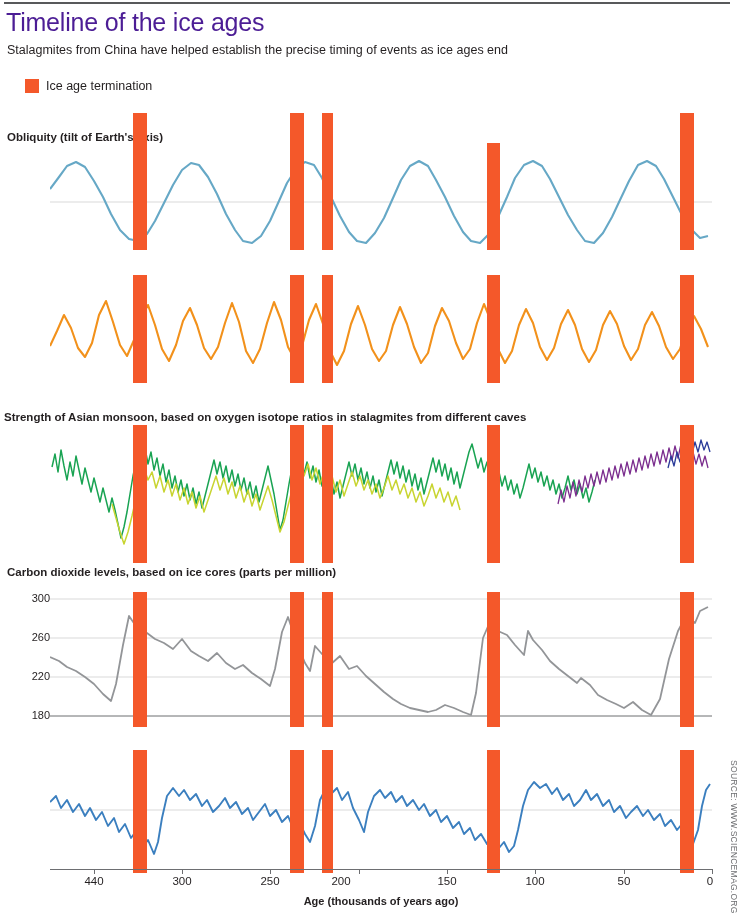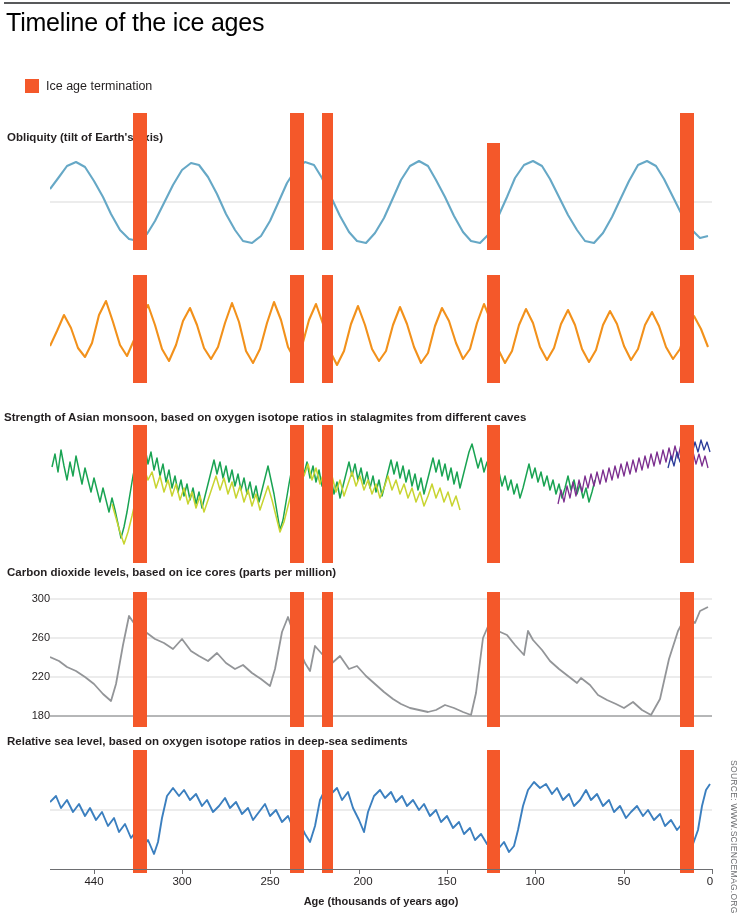--- a/index.html
+++ b/index.html
@@ -21,21 +21,21 @@
   .top-rule {
     position: absolute;
     left: 4px; top: 2px; width: 726px; height: 2px;
     background: #58595b;
   }
   .title {
     position: absolute;
     left: 6px; top: 8px;
     font-size: 25px;
     font-weight: 400;
-    color: #000000;
+    color: #4c1d95;
     letter-spacing: -0.2px;
   }
   .subtitle {
     position: absolute;
     left: 7px; top: 43px;
     font-size: 12.5px;
     color: #231f20;
   }
   .legend {
     position: absolute;
@@ -137,20 +137,21 @@
   }
 </style>
 </head>
 <body>
 
 <div class="page">
 
   <div class="top-rule"></div>
 
   <div class="title">Timeline of the ice ages</div>
+  <div class="subtitle">Stalagmites from China have helped establish the precise timing of events as ice ages end</div>
 
   <div class="legend">
     <span class="legend-swatch"></span>
     <span class="legend-label">Ice age termination</span>
   </div>
 
   <div class="panel-title" style="left:7px; top:131px;">Obliquity (tilt of Earth's axis)</div>
   <div class="plot" style="top:155px;">
     <svg width="662" height="95" viewBox="0 0 662 95">
       <line x1="0" y1="47" x2="662" y2="47" stroke="#d9d9d9" stroke-width="1"></line>
@@ -188,21 +189,20 @@
   <div class="plot" style="top:595px;">
     <svg width="662" height="126" viewBox="0 0 662 126">
       <line x1="0" y1="4" x2="662" y2="4" stroke="#d9d9d9" stroke-width="1"></line>
       <line x1="0" y1="43" x2="662" y2="43" stroke="#d9d9d9" stroke-width="1"></line>
       <line x1="0" y1="82" x2="662" y2="82" stroke="#d9d9d9" stroke-width="1"></line>
       <line x1="0" y1="121" x2="662" y2="121" stroke="#6d6e71" stroke-width="1"></line>
       <polyline fill="none" stroke="#939598" stroke-width="1.8" stroke-linejoin="round" points="0,62 9,66 17,72 26,76 35,82 44,89 53,99 61,106 66,89 73,50 79,21 88,34 97,38 105,44 114,48 123,54 132,44 141,56 149,61 158,66 167,58 176,68 185,74 193,70 202,78 211,84 220,91 225,74 232,37 238,22 246,46 255,68 260,76 265,51 272,59 281,69 290,61 299,74 307,71 316,81 325,89 334,97 343,104 351,109 360,113 369,115 378,117 386,115 395,110 404,113 413,117 421,120 426,98 433,43 439,29 448,36 457,40 465,50 474,60 478,36 483,45 492,55 500,66 509,74 518,81 527,88 531,83 540,90 548,100 557,105 566,109 574,113 583,107 592,115 601,120 610,104 619,64 628,36 636,21 645,28 650,16 658,12"></polyline>
     </svg>
   </div>
 
-  <div class="panel-title" style="left:7px; top:735px;">Relative sea level, based on oxygen isotope ratios in deep-sea sediments</div>
   <div class="plot" style="top:756px;">
     <svg width="662" height="112" viewBox="0 0 662 112">
       <line x1="0" y1="54" x2="662" y2="54" stroke="#d9d9d9" stroke-width="1"></line>
       <polyline fill="none" stroke="#3b7fbf" stroke-width="1.9" stroke-linejoin="round" points="0,46 6,40 11,52 17,44 23,56 29,48 35,60 40,52 46,64 52,56 58,70 64,62 69,76 75,68 81,82 87,74 92,92 98,84 104,98 108,86 112,62 117,40 123,32 129,40 134,34 140,44 146,38 152,50 157,44 163,56 169,50 175,42 180,52 186,46 192,58 198,52 203,64 209,56 215,48 220,60 226,54 232,66 238,60 243,72 249,66 255,78 260,86 265,70 270,44 276,32 281,38 287,32 292,44 298,36 303,52 309,64 314,76 318,56 324,40 330,34 335,42 341,36 346,46 352,40 357,50 363,44 369,54 374,48 380,60 386,54 391,66 397,60 403,72 409,66 414,78 420,72 425,84 431,78 437,88 443,82 449,92 454,86 459,96 464,90 468,74 473,50 478,34 484,26 490,32 496,28 502,38 507,32 513,44 519,38 524,50 530,44 536,34 541,44 547,38 553,50 559,44 564,56 570,50 576,62 581,56 587,50 593,60 598,54 604,64 610,58 615,70 621,64 627,74 632,68 638,80 643,88 648,74 652,50 656,34 660,28"></polyline>
     </svg>
   </div>
 
   <div class="bands">
     <div class="band" style="left:133px; top:113px; width:14px; height:137px;"></div>
     <div class="band" style="left:290px; top:113px; width:14px; height:137px;"></div>
@@ -242,21 +242,21 @@
     <div class="tick" style="left:220px;"></div>
     <div class="tick" style="left:309px;"></div>
     <div class="tick" style="left:397px;"></div>
     <div class="tick" style="left:485px;"></div>
     <div class="tick" style="left:574px;"></div>
     <div class="tick" style="left:662px;"></div>
 
     <div class="tick-label" style="left:44px;">440</div>
     <div class="tick-label" style="left:132px;">300</div>
     <div class="tick-label" style="left:220px;">250</div>
-    <div class="tick-label" style="left:313px;">200</div>
+    <div class="tick-label" style="left:291px;">200</div>
     <div class="tick-label" style="left:397px;text-align:right;">150</div>
     <div class="tick-label" style="left:485px;">100</div>
     <div class="tick-label" style="left:574px;">50</div>
     <div class="tick-label" style="left:660px;">0</div>
 
     <div class="axis-title">Age (thousands of years ago)</div>
   </div>
 
   <div class="source">SOURCE: WWW.SCIENCEMAG.ORG</div>
 

